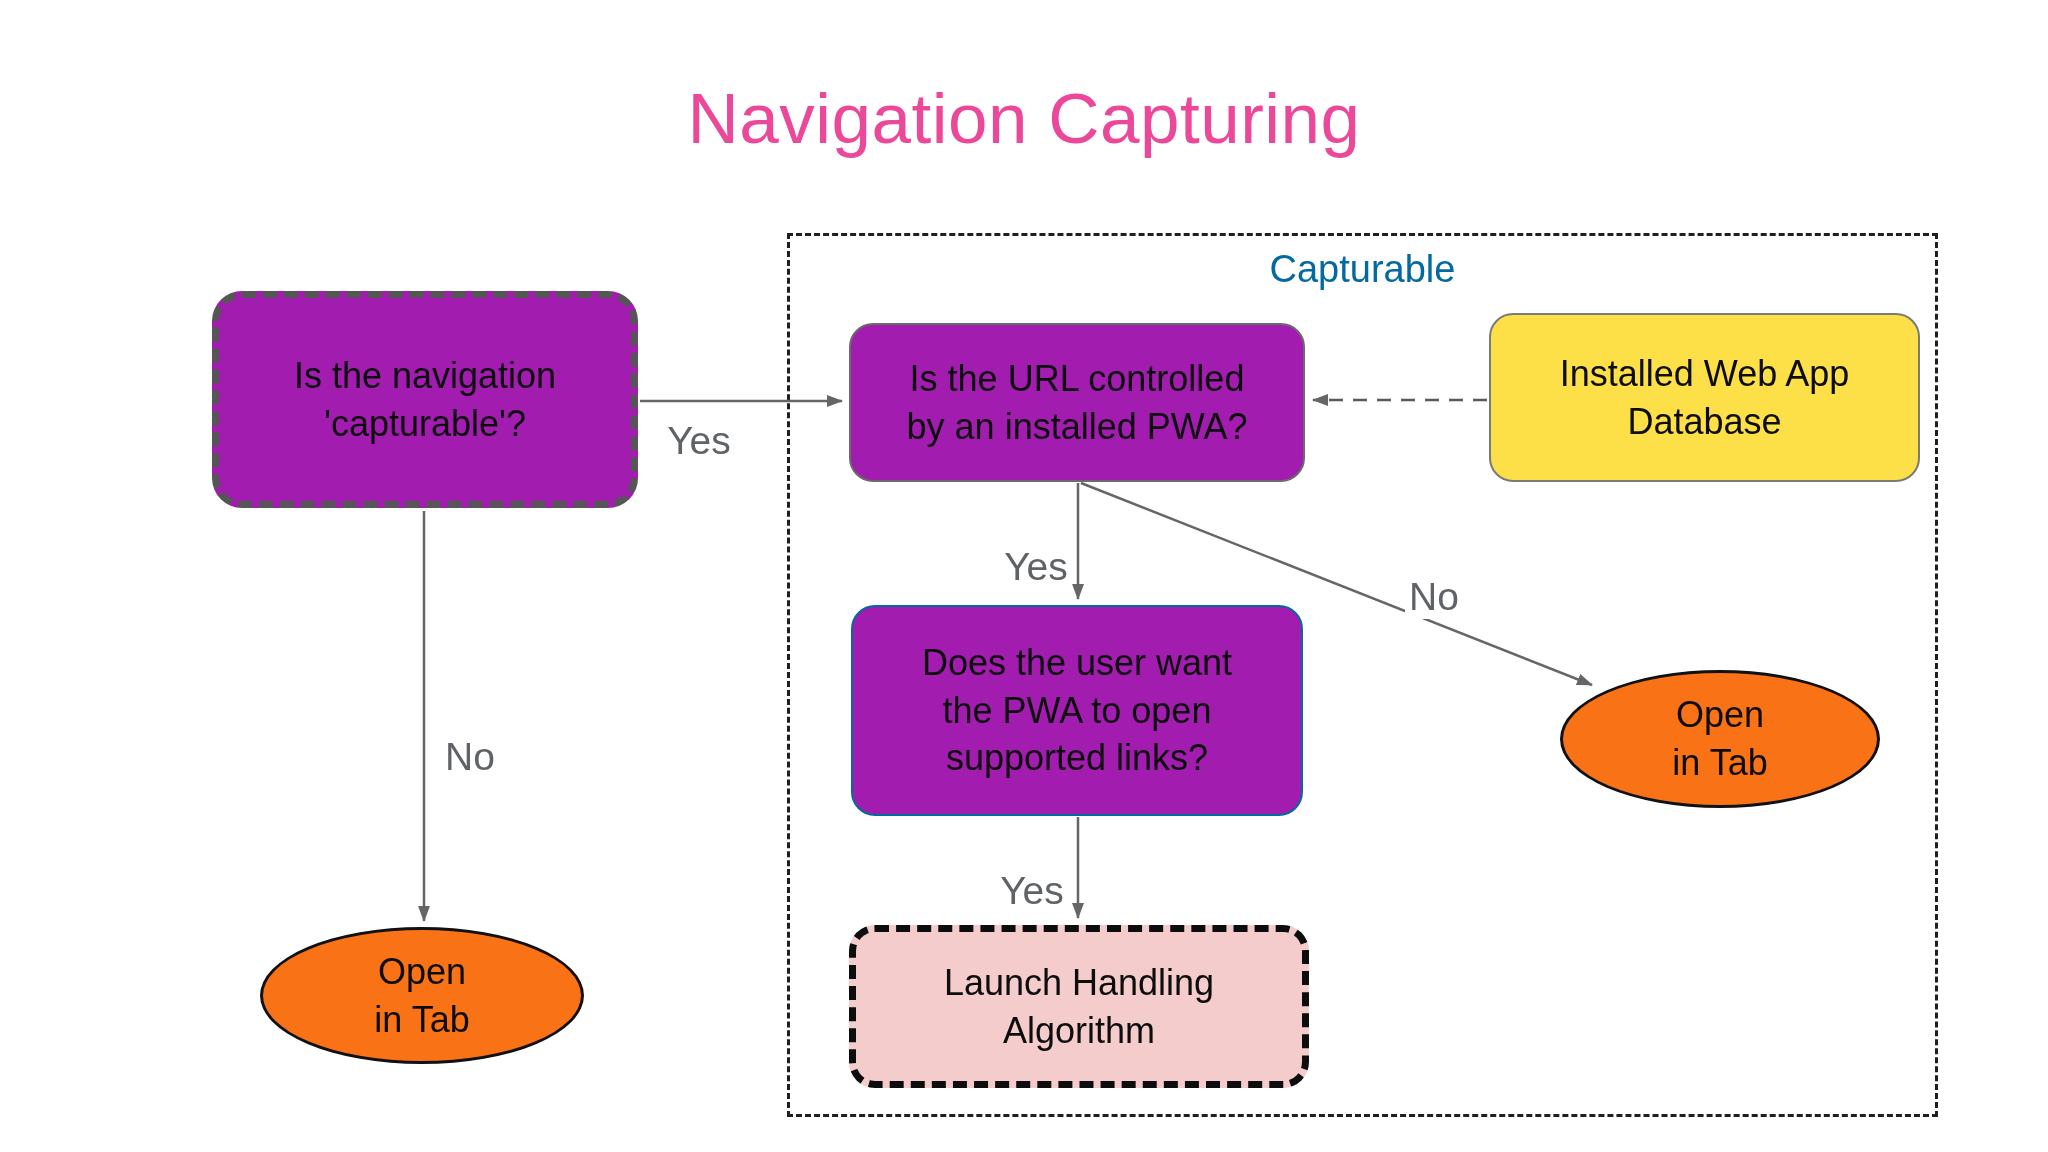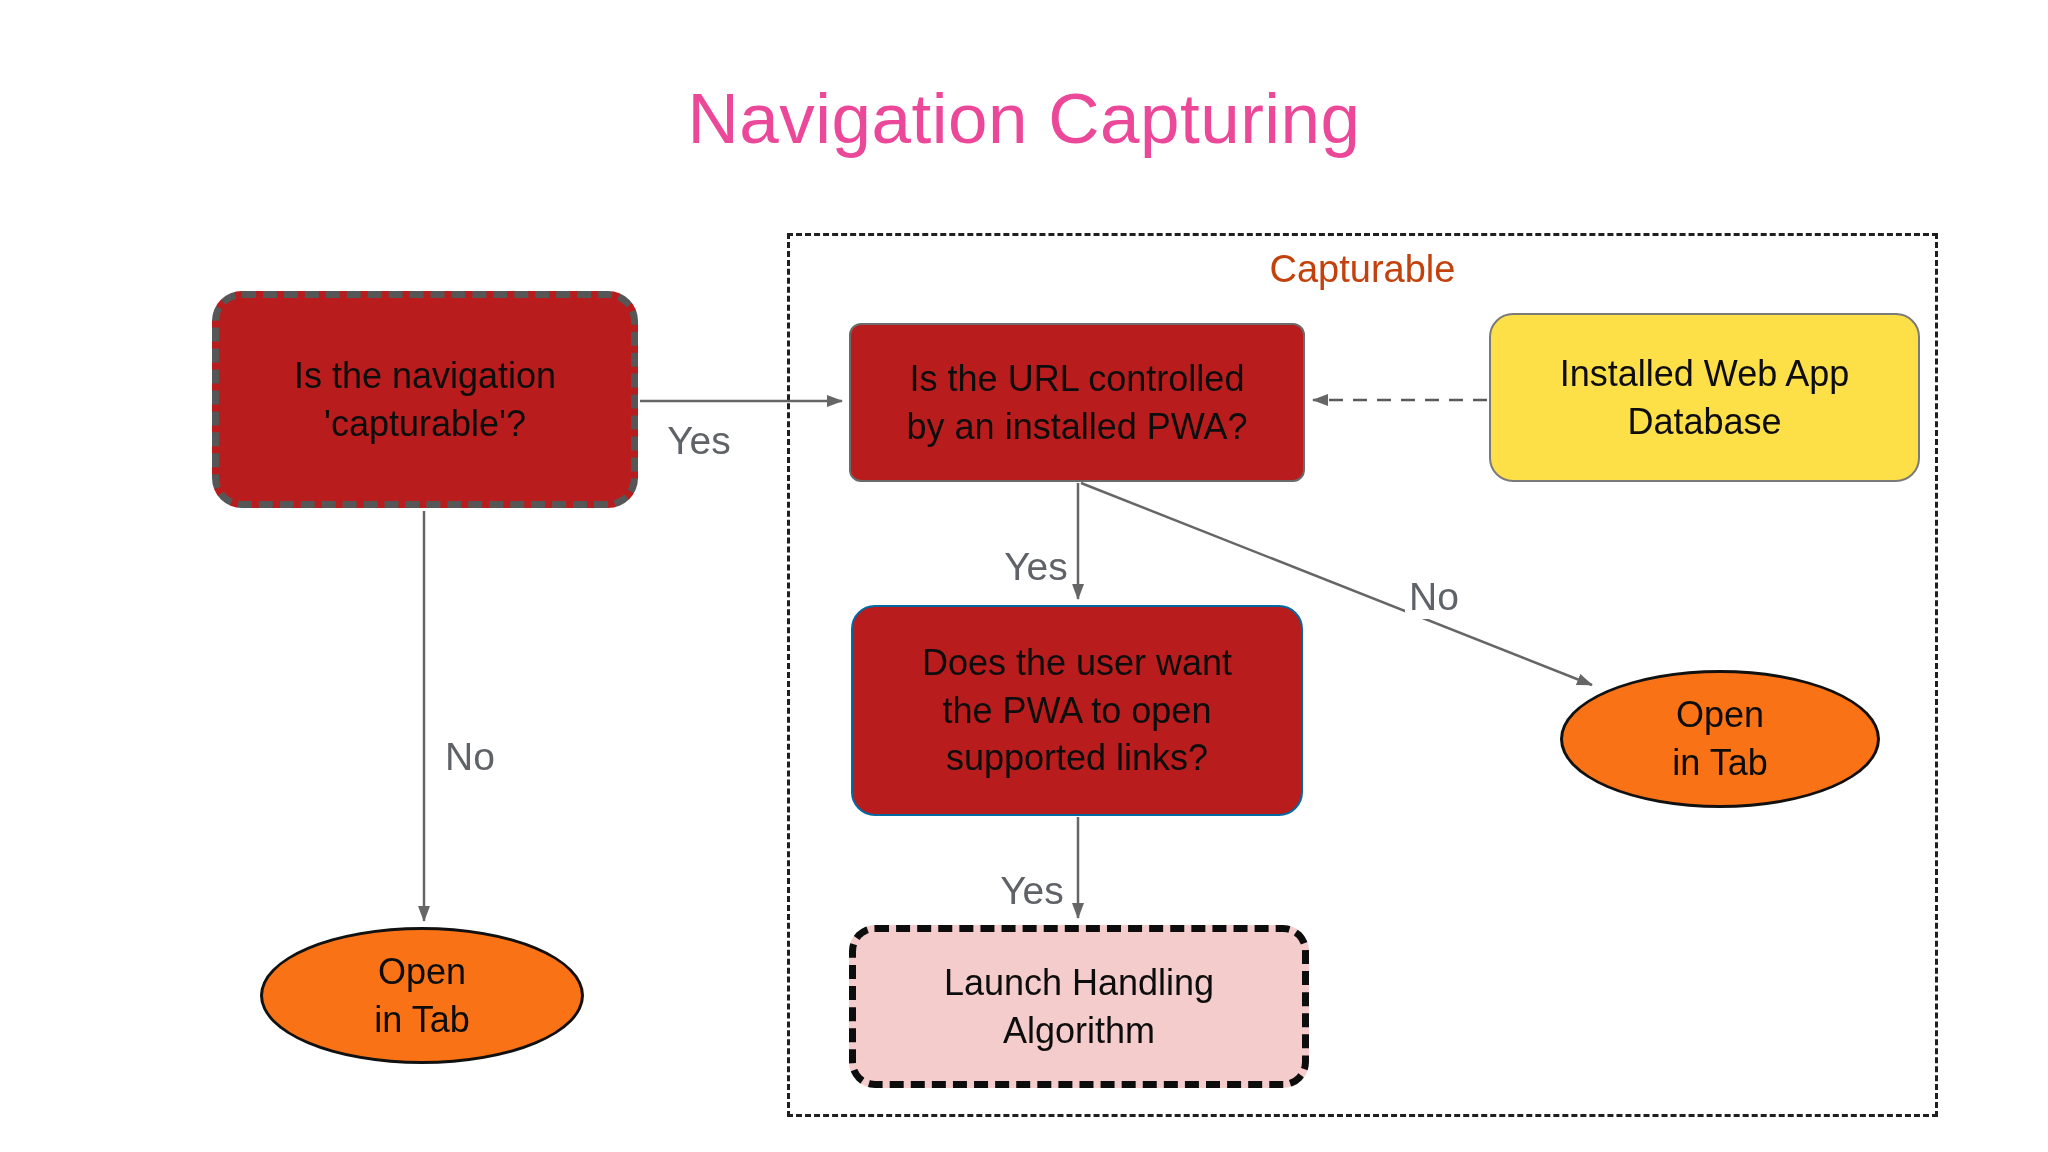--- a/index.html
+++ b/index.html
@@ -11,40 +11,40 @@
     position:absolute;left:0;top:78px;width:2048px;text-align:center;
     font-size:71px;letter-spacing:0.5px;color:#ec4899;
   }
   
   .container-box{
     position:absolute;left:787px;top:233px;width:1151px;height:884px;
     border:3px dashed #1f1f1f;box-sizing:border-box;
   }
   .container-label{
     position:absolute;left:787px;top:248px;width:1151px;text-align:center;
-    font-size:38px;color:#c2410c;
+    font-size:38px;color:#0369a1;
   }
   
   .node{
     position:absolute;display:flex;align-items:center;justify-content:center;
     text-align:center;box-sizing:border-box;font-size:36px;line-height:1.33;
     color:#0d0d0d;
   }
   .node-text{white-space:pre-line;}
-  .blue{background:#b91c1c;}
+  .blue{background:#a21caf;}
   .green{background:#f97316;}
   .pink{background:#f4cccc;align-items:center;}
   .grey{background:#fde047;}
   .box-capturable{
     left:212px;top:291px;width:426px;height:217px;
     border:7px dashed #565656;border-radius:30px;
   }
   .box-url{
     left:849px;top:323px;width:456px;height:159px;
-    border:2px solid #6b6b6b;border-radius:12px;
+    border:2px solid #6b6b6b;border-radius:24px;
   }
   .box-db{
     left:1489px;top:313px;width:431px;height:169px;
     border:2px solid #7a7a7a;border-radius:24px;
   }
   .box-user{
     left:851px;top:605px;width:452px;height:211px;
     border:2px solid #0369a1;border-radius:24px;
   }
   .box-launch{

